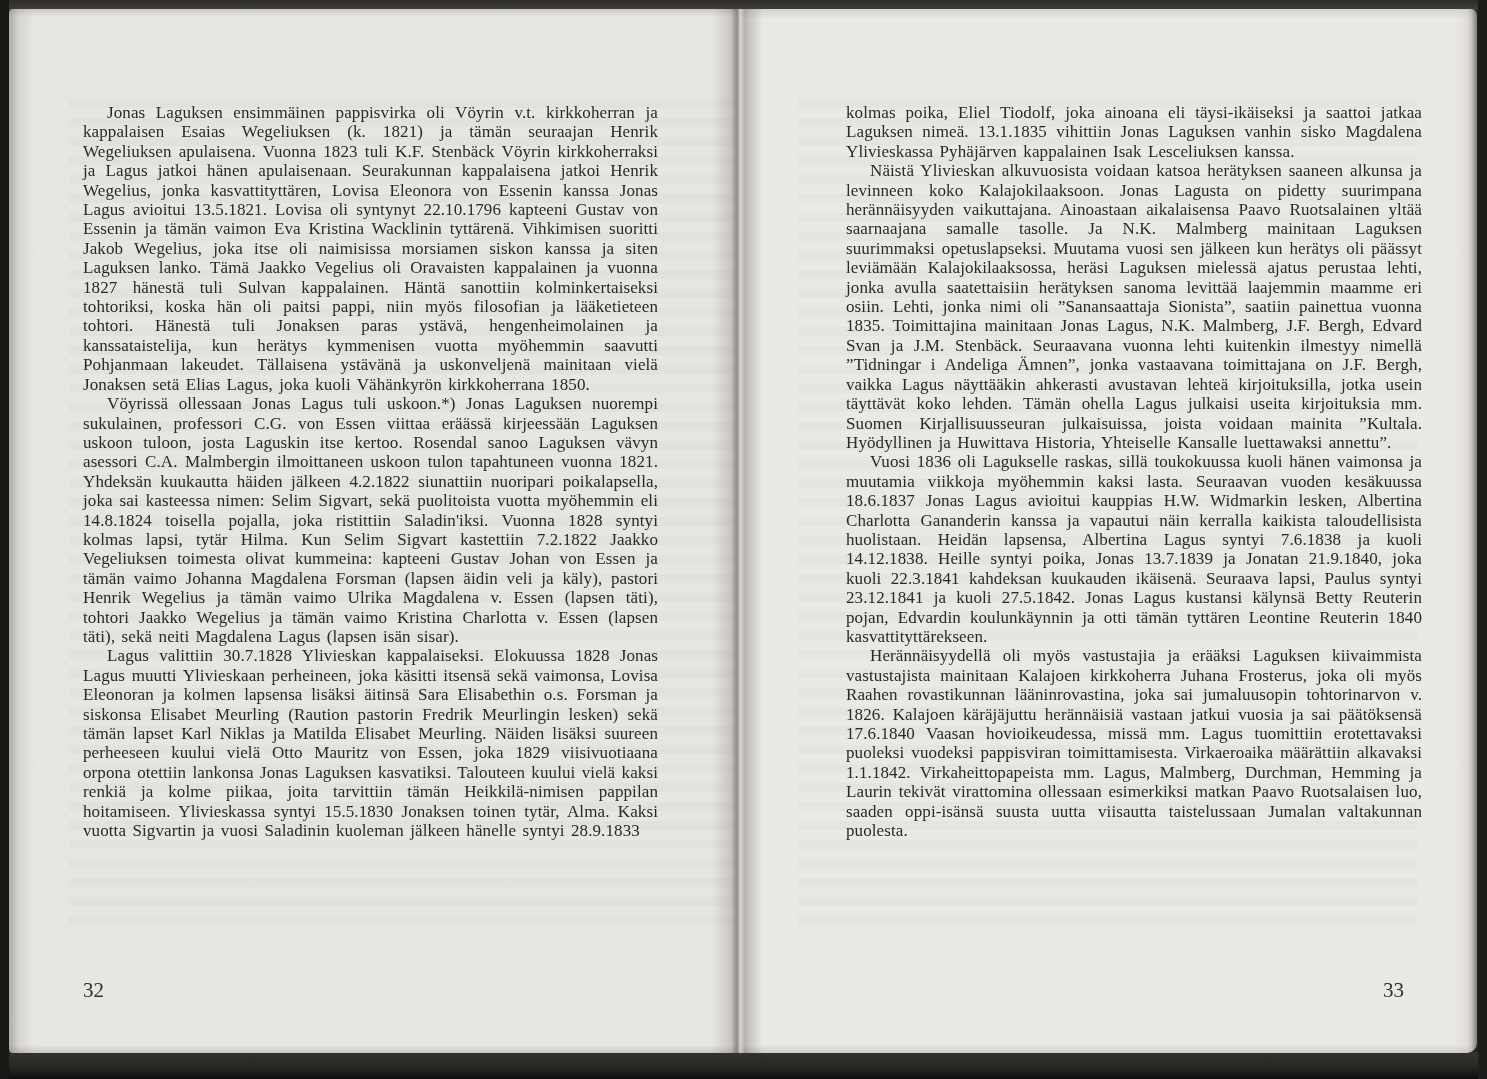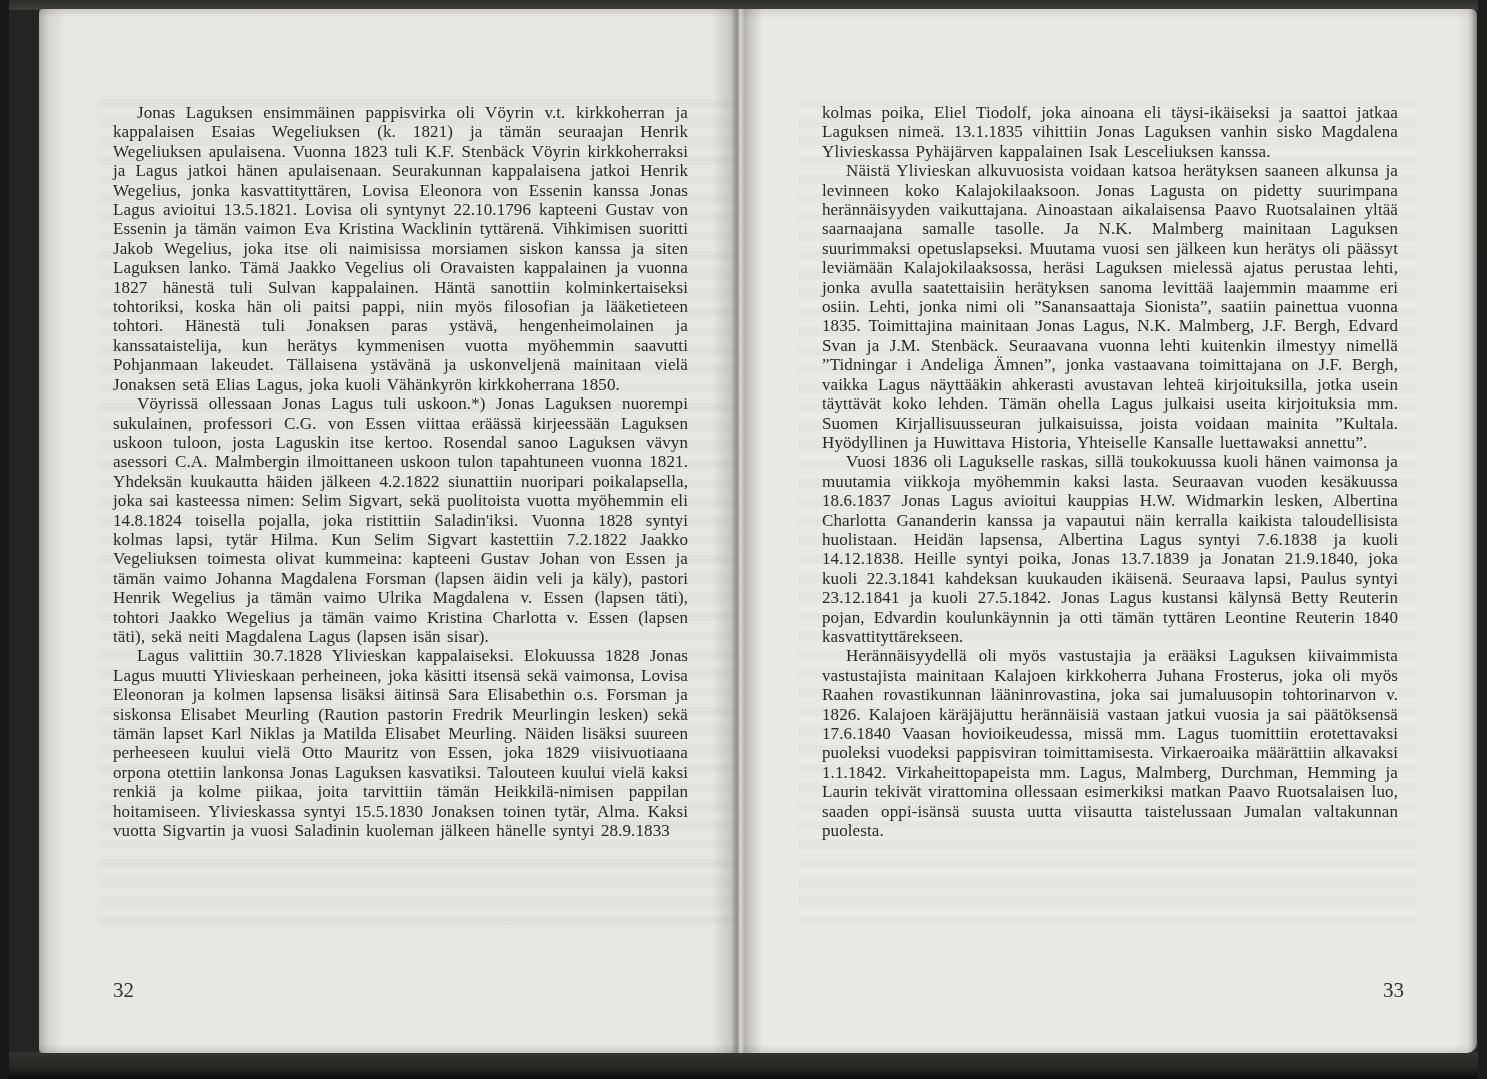--- a/index.html
+++ b/index.html
@@ -32,21 +32,20 @@
   .page-left {
     left: 9px;
     width: 829px;
     background:
       linear-gradient(90deg, rgba(70,65,58,0.35) 0, rgba(70,65,58,0.10) 10px, rgba(0,0,0,0) 26px),
       linear-gradient(270deg, rgba(60,55,50,0.30) 0, rgba(60,55,50,0.08) 14px, rgba(0,0,0,0) 34px),
       linear-gradient(180deg, rgba(80,75,68,0.18) 0, rgba(0,0,0,0) 8px),
       linear-gradient(0deg, rgba(80,75,68,0.20) 0, rgba(0,0,0,0) 8px),
       #e8e6e1;
     border-radius: 4px 0 0 4px;
-    margin-left: 30px;
   }
   .page-right {
     left: 738px;
     width: 739px;
     background:
       linear-gradient(90deg, rgba(60,55,50,0.35) 0, rgba(60,55,50,0.10) 10px, rgba(0,0,0,0) 26px),
       linear-gradient(270deg, rgba(40,38,35,0.55) 0, rgba(150,145,138,0.35) 6px, rgba(190,186,180,0.25) 10px, rgba(0,0,0,0) 22px),
       linear-gradient(180deg, rgba(80,75,68,0.15) 0, rgba(0,0,0,0) 10px),
       linear-gradient(0deg, rgba(80,75,68,0.18) 0, rgba(0,0,0,0) 8px),
       #ebe9e4;
@@ -82,21 +81,21 @@
     pointer-events: none;
   }
 
   .text-block {
     position: absolute;
     top: 94px;
     z-index: 2;
     color: #2a2927;
   }
   .text-block-left  { left: 74px;  width: 575px; }
-  .text-block-right { left: 84px;  width: 576px; }
+  .text-block-right { left: 108px;  width: 576px; }
 
   .text-block p {
     margin: 0;
     font-size: 17px;
     line-height: 19.4px;
     text-align: justify;
     word-spacing: 2px;
     letter-spacing: 0.1px;
   }
   .text-block p.indent { text-indent: 24px; }

